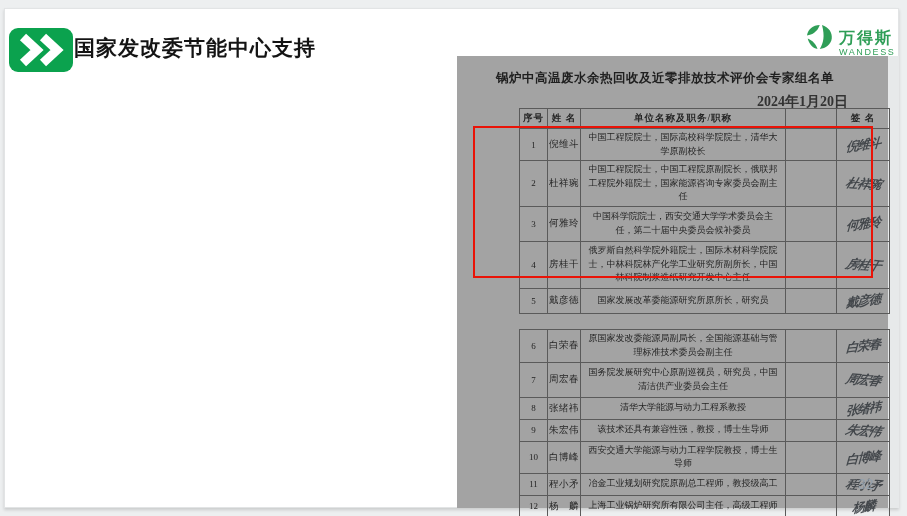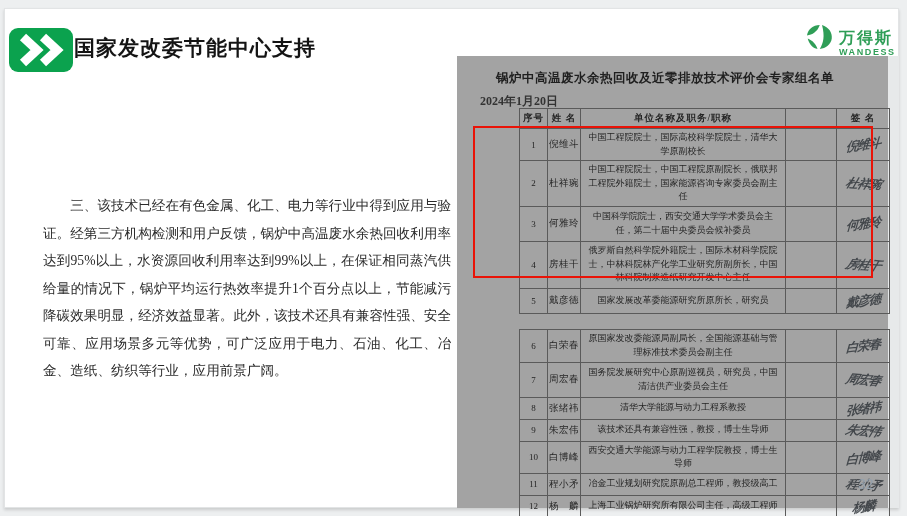--- a/index.html
+++ b/index.html
@@ -22,21 +22,21 @@
   .page-title{
     position:absolute;left:69px;top:25px;
     font-size:21px;font-weight:bold;color:#141414;letter-spacing:1px;
     font-family:"Liberation Sans",sans-serif;
   }
   .logo{
     position:absolute;left:799px;top:7px;display:flex;align-items:center;gap:5px;
   }
   .logo-text{display:flex;flex-direction:column;line-height:1;margin-top:14px;}
   .logo-cn{font-size:16px;font-weight:bold;color:#2f9e57;letter-spacing:2px;}
-  .logo-en{font-size:9px;font-weight:bold;color:#2f9e57;letter-spacing:1.6px;margin-top:2px;}
+  .logo-en{font-size:9px;font-weight:normal;color:#2f9e57;letter-spacing:1.6px;margin-top:2px;}
   
   .para{
     position:absolute;left:38px;top:183px;width:408px;
     font-family:"Liberation Serif","DejaVu Serif",serif;
     font-size:13.6px;line-height:27.5px;color:#2b2b2b;
     text-align:justify;text-indent:2em;
   }
   
   .doc{
     position:absolute;left:452px;top:47px;width:442px;height:452px;
@@ -45,23 +45,23 @@
   .doc-edge{
     position:absolute;right:0;top:0;bottom:0;width:11px;
     background:#e7e9ea;
   }
   .doc-title{
     position:absolute;left:23px;top:14px;width:370px;text-align:center;
     font-family:"Liberation Serif","DejaVu Serif",serif;
     font-size:12.5px;font-weight:bold;color:#1f1f1f;letter-spacing:.5px;
   }
   .doc-date{
-    position:absolute;left:23px;top:37px;width:368px;text-align:left;
+    position:absolute;left:23px;top:37px;width:368px;text-align:right;
     font-family:"Liberation Serif","DejaVu Serif",serif;
-    font-size:12px;font-weight:bold;color:#333;
+    font-size:14px;font-weight:bold;color:#333;
   }
   .tbl-wrap{position:absolute;left:23px;top:52px;width:370px;padding-left:39px;}
   table.doc-table{
     border-collapse:collapse;width:370px;table-layout:fixed;
     font-family:"Liberation Serif","DejaVu Serif",serif;color:#242424;
   }
   .doc-table td,.doc-table th{border:1px solid #5a5a5a;overflow:visible;}
   .doc-table th{font-size:9.5px;font-weight:bold;padding:3px 0;letter-spacing:1px;}
   td.c-no{text-align:center;font-size:9px;}
   td.c-name{text-align:center;font-size:9.5px;letter-spacing:.5px;}
@@ -113,21 +113,20 @@
       <path d="M21 3 C12 3 5 9 4 17 C11 16 18 12 21 3 Z" fill="#2f9e57"></path>
       <path d="M24 3 C33 6 38 13 37 21 C36 29 29 34 21 35 C26 27 28 18 24 3 Z" fill="#2f9e57"></path>
       <path d="M5 21 C7 29 12 34 18 35 C16 29 12 24 5 21 Z" fill="#2f9e57"></path>
     </svg>
     <div class="logo-text">
       <span class="logo-cn">万得斯</span>
       <span class="logo-en">WANDESS</span>
     </div>
   </div>
 
-  <div class="para">三、该技术已经在有色金属、化工、电力等行业中得到应用与验证。经第三方机构检测和用户反馈，锅炉中高温废水余热回收利用率达到95%以上，水资源回收利用率达到99%以上，在保证相同蒸汽供给量的情况下，锅炉平均运行热效率提升1个百分点以上，节能减污降碳效果明显，经济效益显著。此外，该技术还具有兼容性强、安全可靠、应用场景多元等优势，可广泛应用于电力、石油、化工、冶金、造纸、纺织等行业，应用前景广阔。</div>
 
   <div class="doc">
     <div class="doc-edge"></div>
     <div class="doc-title">锅炉中高温废水余热回收及近零排放技术评价会专家组名单</div>
     <div class="doc-date">2024年1月20日</div>
 
     <div class="tbl-wrap">
       <table class="doc-table seg1">
         <colgroup>
             <col style="width:28px">

